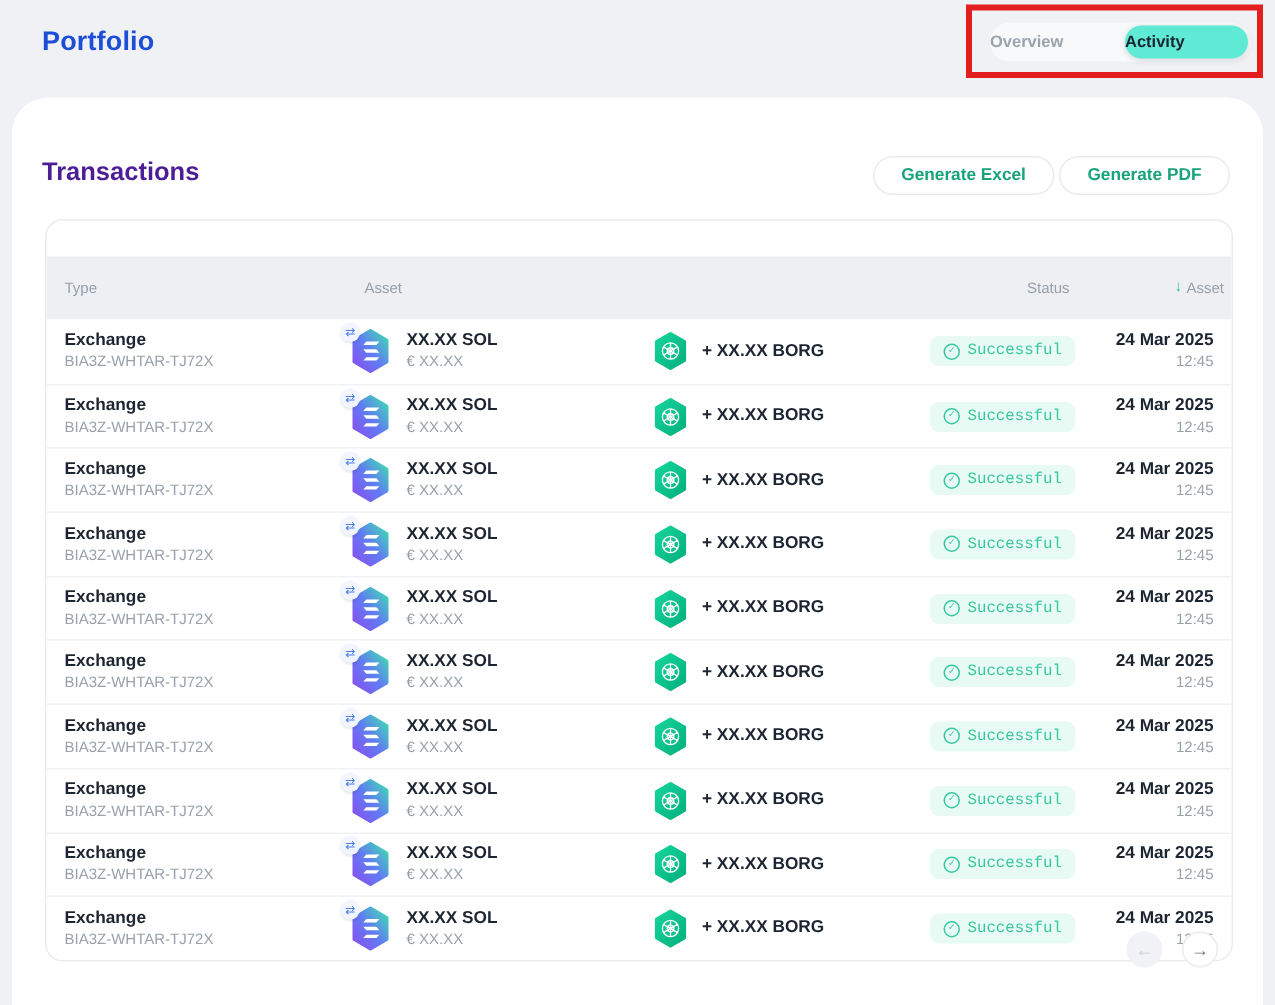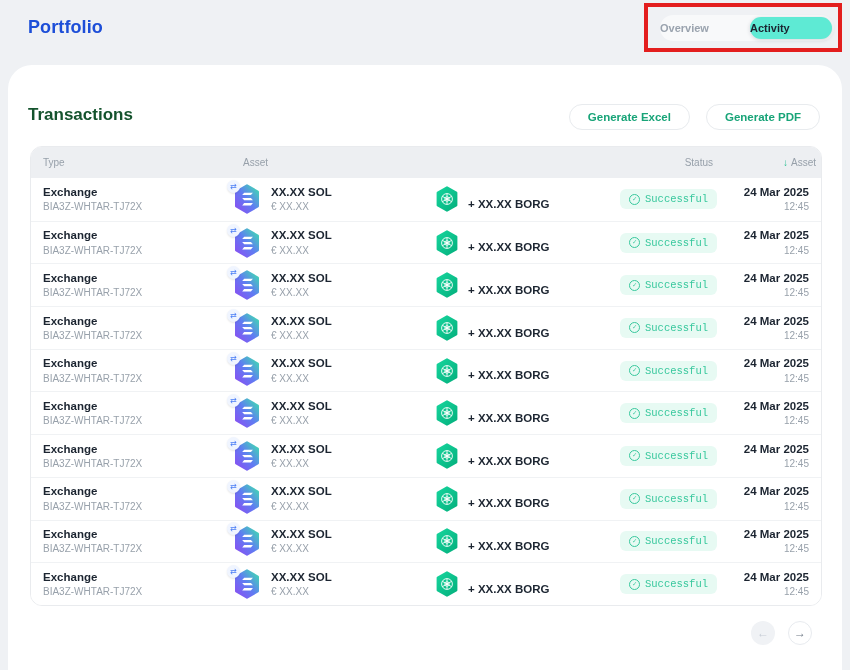--- a/index.html
+++ b/index.html
@@ -12,42 +12,42 @@
   .annotation-box { position:absolute; left:644px; top:3px; width:198px; height:49px; border:4px solid #e31e1e; z-index:5; pointer-events:none; }
 
   .tabs { position:absolute; left:660px; top:15px; width:174px; height:26px; background:rgba(255,255,255,.55); border-radius:13px; display:flex; align-items:center; }
   .tab { font-size:11px; text-align:left; cursor:pointer; }
   .tab-inactive { width:84px; color:#9aa3ae; font-weight:600; }
   .tab-active { width:82px; height:22px; line-height:22px; margin-left:6px; background:#5eead4; border-radius:11px; box-shadow:0 1px 4px rgba(20,30,50,.16); color:#1b2330; font-weight:700; }
 
   
   .card { position:absolute; left:8px; top:65px; width:834px; height:605px; background:#ffffff; border-radius:24px 24px 0 0; }
 
-  .tx-heading { position:absolute; left:20px; top:40px; font-size:17px; font-weight:700; color:#14532d; }
-
-  .actions { position:absolute; right:22px; top:39px; display:flex; gap:16px;align-items:center; }
+  .tx-heading { position:absolute; left:20px; top:40px; font-size:17px; font-weight:700; color:#4c1d95; }
+
+  .actions { position:absolute; right:22px; top:39px; display:flex; gap:3px;align-items:center; }
   .btn { height:26px; line-height:24px; padding:0 18px; background:#fff; border:1px solid #e8ebee; border-radius:14px; font-size:11.5px; font-weight:700; color:#18a478; cursor:pointer; font-family:inherit; }
 
   
   .table { position:absolute; left:22px; top:81px; width:792px; border:1px solid #e9ebee; border-radius:12px; overflow:hidden; background:#fff; }
   .cols { display:grid; grid-template-columns:192px 200px 150px 150px 98px; align-items:center; }
-  .thead { height:31px; background:#edeff2; color:#97a0aa; font-size:10px; }
+  .thead { height:42px; background:#edeff2; color:#97a0aa; font-size:10px;margin-top:24px; }
   .h-type { padding-left:12px; }
   .h-asset { padding-left:20px; }
   .h-status { text-align:right; padding-right:10px; }
   .h-date { display:flex; justify-content:flex-end; align-items:center; gap:3px; padding-right:5px; cursor:pointer; }
   .sort-icon { color:#2bbf93; font-size:10px; line-height:10px; }
 
   .row { height:42.7px; border-top:1px solid #f0f2f4; cursor:pointer; background:#fff; }
   .row:first-child { border-top:none; }
   .t1 { font-size:11.5px; font-weight:700; color:#1c2531; line-height:1.32; white-space:nowrap; }
   .t2 { font-size:10px; color:#98a1ab; line-height:1.32; white-space:nowrap; }
   .c-type { padding-left:12px; }
   .c-asset { display:flex; align-items:center; gap:10px; padding-left:10px; }
-  .c-asset-in { display:flex; align-items:flex-end; gap:9px; padding-left:12px; }
+  .c-asset-in { display:flex; align-items:center; gap:9px; padding-left:12px; }
   .c-status { display:flex; justify-content:flex-end; align-items:center; padding-right:6px;font-family:Liberation Mono, monospace; }
   .c-date { text-align:right; padding-right:12px; }
 
   .sol-wrap { position:relative; width:28px; height:30px; flex:0 0 auto; }
   .swap-badge { position:absolute; top:-4px; left:-6px; width:13px; height:13px; background:#f0f5ff; border-radius:50%; display:flex; align-items:center; justify-content:center; font-size:8px; color:#4a7df5; box-shadow:0 1px 2px rgba(0,0,0,.1); }
   .borg-wrap { width:24px; height:26px; flex:0 0 auto; }
 
   .badge { display:inline-flex; align-items:center; gap:5px; background:#e7faf3; color:#38c89d; border-radius:6px; padding:0 9px; height:20px; font-size:10.5px; font-weight:500; white-space:nowrap; }
   .check-circle { width:11px; height:11px; border:1px solid #38c89d; border-radius:50%; display:flex; align-items:center; justify-content:center; font-size:7px; line-height:7px; color:#38c89d; }
 

